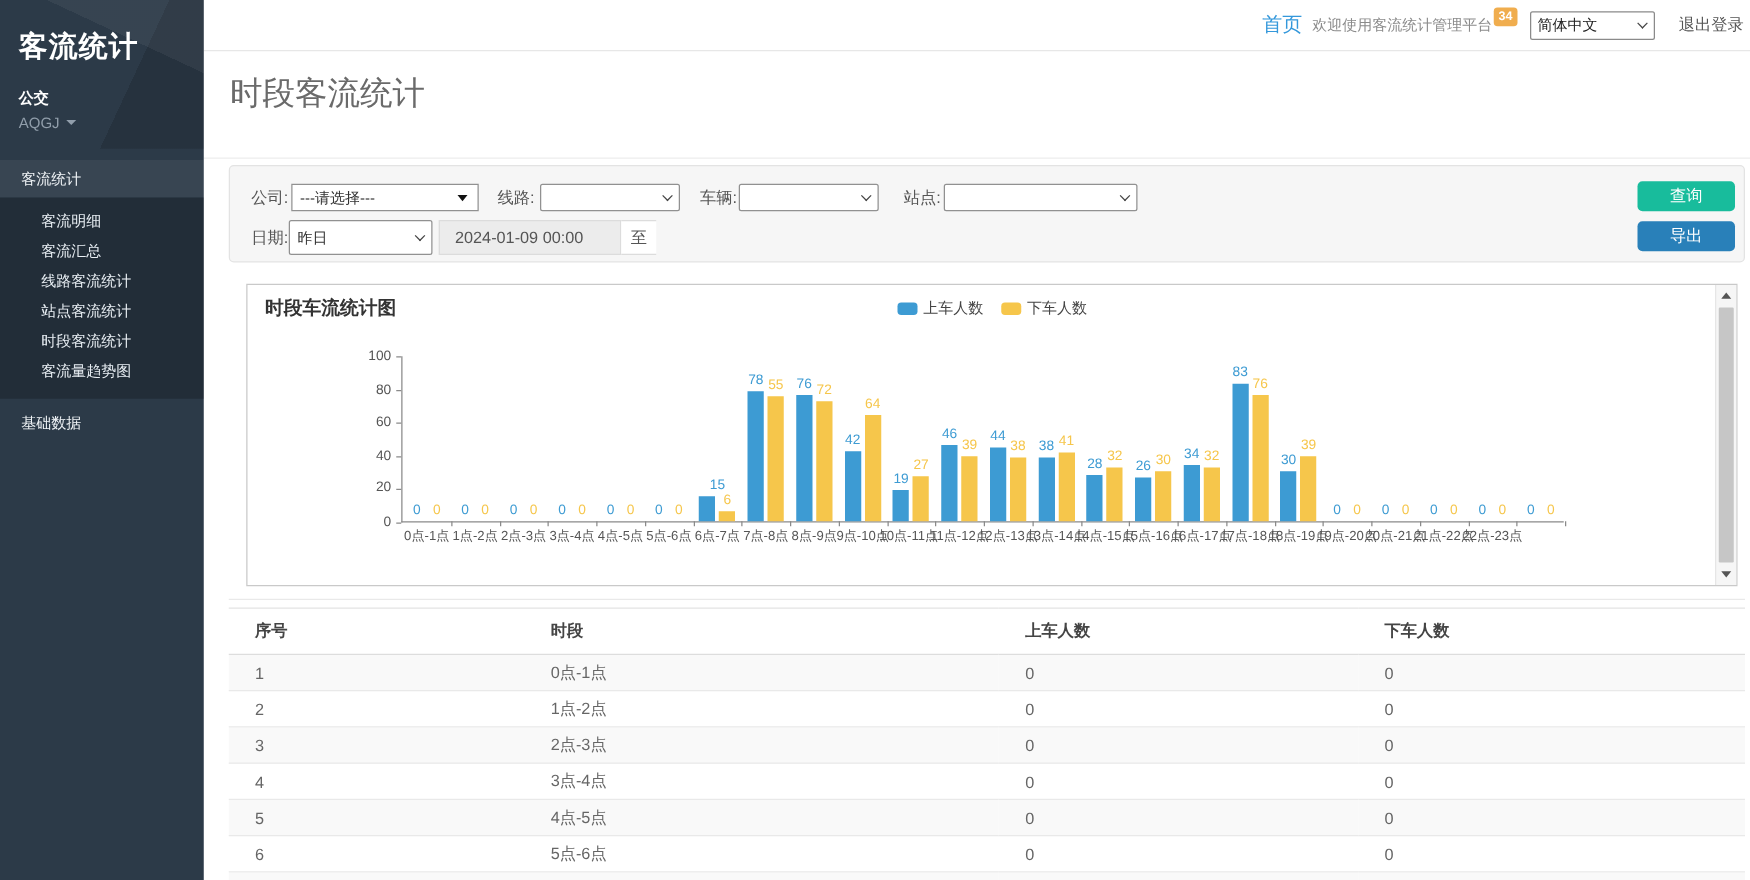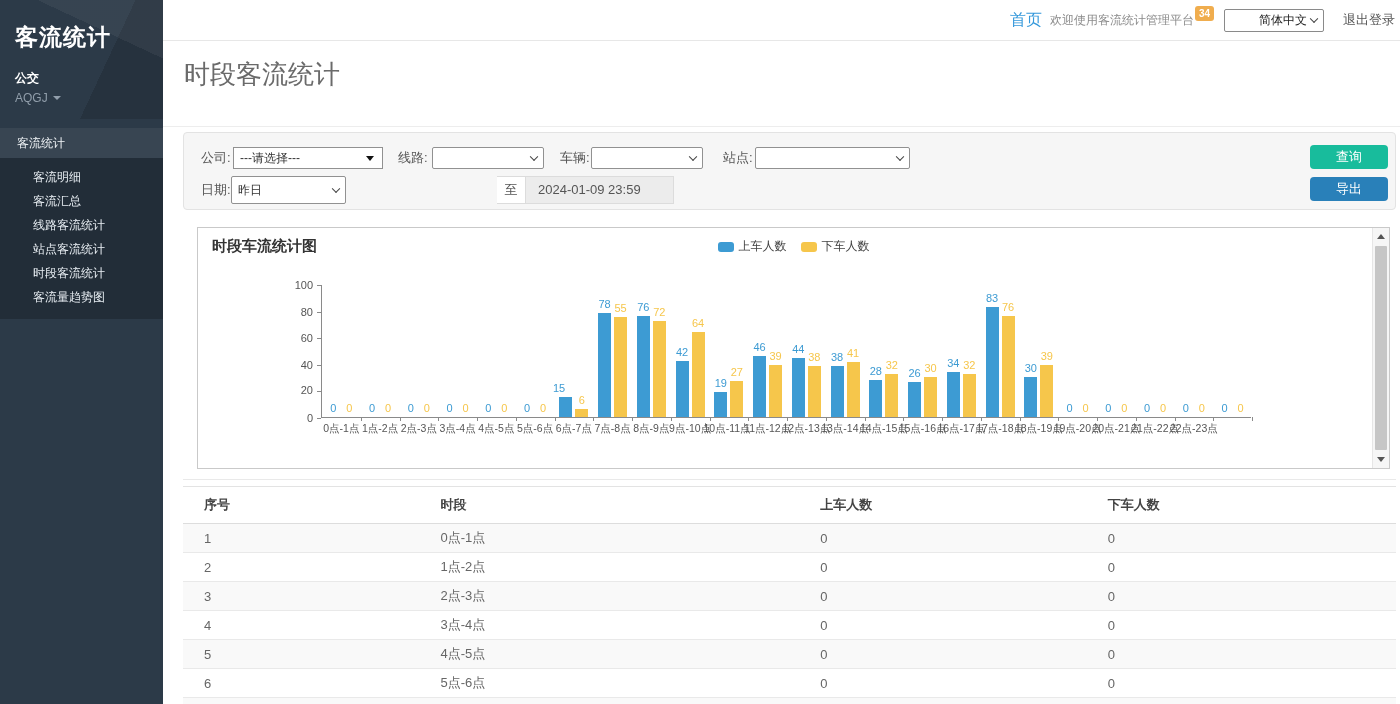--- a/index.html
+++ b/index.html
@@ -29,21 +29,21 @@
   .main { position:absolute; left:163px; top:0; right:0; height:704px; background:#fff; }
   .topbar { height:41px; border-bottom:1px solid #e7e7e7; display:flex; align-items:center;
     justify-content:flex-end; padding-right:5px; }
   .home-link { color:#3498db; font-size:16px; cursor:pointer; margin-right:8px; }
   .welcome { color:#8b8b8b; font-size:12px; }
   .badge { background:#f0ad4e; color:#fff; font-size:10px; font-weight:bold; border-radius:3px;
     padding:2px 4px; position:relative; top:-7px; margin-left:1px; }
   .lang-wrap { position:relative; width:100px; height:23px; margin-left:10px; }
   .lang-wrap select { width:100%; height:100%; font-size:12px; border:1px solid #8a8a8a; border-radius:2px;
     background:#fff; color:#222; padding:0 16px 0 5px; appearance:none; -webkit-appearance:none;
-    font-family:"Liberation Sans","DejaVu Sans",sans-serif;text-align:right; }
+    font-family:"Liberation Sans","DejaVu Sans",sans-serif; }
   .chev { position:absolute; right:7px; top:50%; width:6px; height:6px;
     border-right:1.4px solid #444; border-bottom:1.4px solid #444;
     transform:translateY(-72%) rotate(45deg); pointer-events:none; }
   .logout { color:#555; font-size:13px; margin-left:19px; margin-right:0; cursor:pointer; }
 
   .heading { height:86px; border-bottom:1px solid #ededed; padding:16px 0 0 21px; }
   .page-title { font-size:26px; font-weight:400; color:#6a6a6a; }
   .breadcrumb { margin-top:10px; font-size:12px; color:#9a9a9a; }
   .breadcrumb .sep { margin:0 7px; color:#ccc; }
   .breadcrumb .bc { color:#9a9a9a; cursor:pointer; }
@@ -126,20 +126,21 @@
   <div class="menu">
     <div class="menu-section">客流统计</div>
     <div class="submenu">
         <div class="submenu-item">客流明细</div>
         <div class="submenu-item">客流汇总</div>
         <div class="submenu-item">线路客流统计</div>
         <div class="submenu-item">站点客流统计</div>
         <div class="submenu-item">时段客流统计</div>
         <div class="submenu-item">客流量趋势图</div>
       </div>
+    <div class="menu-item">基础数据</div>
   </div>
 </div>
 
 <div class="main">
 
   <div class="topbar">
     <span class="home-link">首页</span>
     <span class="welcome">欢迎使用客流统计管理平台</span>
     <span class="badge">34</span>
     <span class="lang-wrap">
@@ -182,22 +183,22 @@
         <span class="chev"></span>
       </span>
 
       <span class="f-label r2" style="left:17px">日期:</span>
       <span class="sel-wrap date-sel" style="left:47px; width:115px">
         <select>
           <option>昨日</option>
         </select>
         <span class="chev"></span>
       </span>
+      <span class="date-input" style="left:167px; width:146px">2024-01-09 00:00</span>
       <span class="to-sep" style="left:313px">至</span>
-      <span class="date-input" style="left:341px; width:149px">2024-01-09 23:59</span>
 
       <button class="btn btn-query">查询</button>
       <button class="btn btn-export">导出</button>
     </div>
 
     <div class="chart-panel">
       <div class="chart-title">时段车流统计图</div>
       <div class="legend">
         <span class="legend-item">
           <span class="swatch" style="background: rgb(61, 155, 211);"></span>
@@ -251,21 +252,21 @@
           <div class="bar-label" style="left:182.375px;bottom:3px;color:#f6c64b">0</div>
           <div class="xlabel" style="left:174.375px">4点-5点</div>
           <div class="xtick" style="left:193.75px"></div>
           <div class="bar" style="left:198.625px;height:0px;background:#3d9bd3"></div>
           <div class="bar-label" style="left:205.125px;bottom:3px;color:#3d9bd3">0</div>
           <div class="bar" style="left:214.625px;height:0px;background:#f6c64b"></div>
           <div class="bar-label" style="left:221.125px;bottom:3px;color:#f6c64b">0</div>
           <div class="xlabel" style="left:213.125px">5点-6点</div>
           <div class="xtick" style="left:232.5px"></div>
           <div class="bar" style="left:237.375px;height:19.95px;background:#3d9bd3"></div>
-          <div class="bar-label" style="left:237px;bottom:22.95px;color:#3d9bd3">15</div>
+          <div class="bar-label" style="left:252px;bottom:22.95px;color:#3d9bd3">15</div>
           <div class="bar" style="left:253.375px;height:7.9799999999999995px;background:#f6c64b"></div>
           <div class="bar-label" style="left:259.875px;bottom:10.98px;color:#f6c64b">6</div>
           <div class="xlabel" style="left:251.875px">6点-7点</div>
           <div class="xtick" style="left:271.25px"></div>
           <div class="bar" style="left:276.125px;height:103.74000000000001px;background:#3d9bd3"></div>
           <div class="bar-label" style="left:282.625px;bottom:106.74000000000001px;color:#3d9bd3">78</div>
           <div class="bar" style="left:292.125px;height:99.75px;background:#f6c64b"></div>
           <div class="bar-label" style="left:298.625px;bottom:102.75px;color:#f6c64b">55</div>
           <div class="xlabel" style="left:290.625px">7点-8点</div>
           <div class="xtick" style="left:310px"></div>

